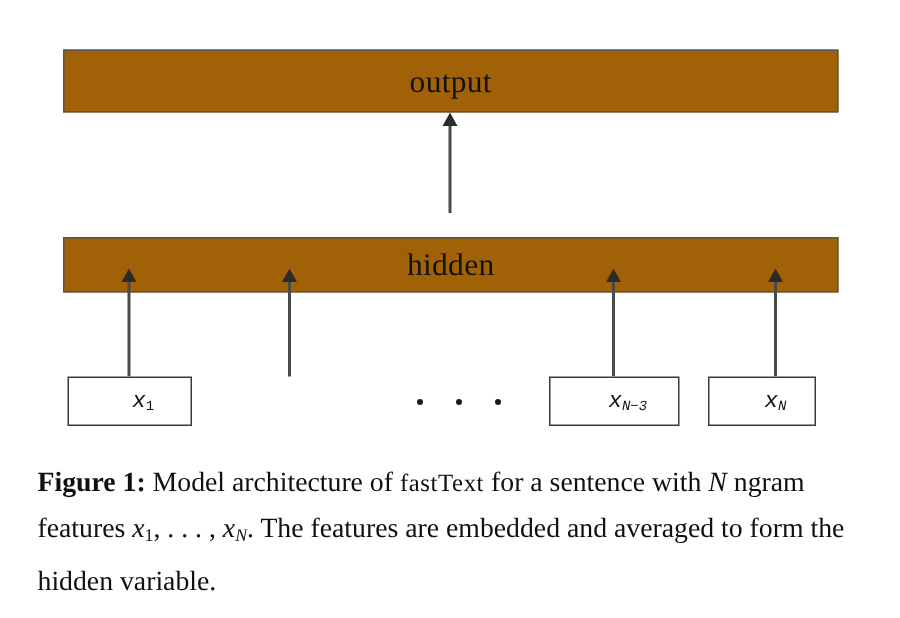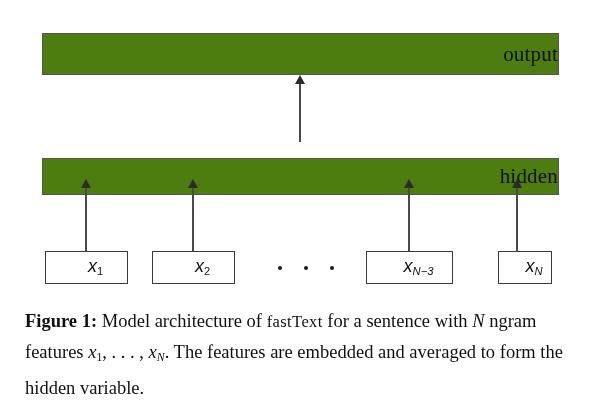--- a/index.html
+++ b/index.html
@@ -22,24 +22,24 @@
     left: 0; top: 0;
     width: 600px;
     height: 300px;
   }
 
   
   .layer-box {
     position: absolute;
     box-sizing: border-box;
     border: 1.5px solid #555555;
-    background: #4d7c0f;
+    background: #a16207;
     display: flex;
     align-items: center;
-    justify-content: flex-end;
+    justify-content: center;
   }
   .layer-label {
     font-family: "Liberation Serif", "DejaVu Serif", serif;
     font-size: 21px;
     line-height: 1;
     color: #111111;
     letter-spacing: 0.2px;
   }
 
   #output-box {
@@ -62,23 +62,23 @@
     box-sizing: border-box;
     border: 1.2px solid #3a3a3a;
     background: #ffffff;
     display: flex;
     align-items: center;
     justify-content: center;
     height: 33px;
     top: 251px;
   }
   .feature-label {
-    font-family: Liberation Sans, sans-serif;
+    font-family: Liberation Mono, monospace;
     font-style: italic;
-    font-size: 18px;
+    font-size: 15px;
     line-height: 1;
     white-space: nowrap;
     color: #111111;
     margin-left: 18px;
   }
   .feature-label sub {
     font-style: normal;
     font-size: 0.62em;
     vertical-align: -0.28em;
     letter-spacing: 0;
@@ -167,33 +167,30 @@
 
   <div class="arrow" style="left:85px; top:187px; height:64px;"></div>
   <div class="arrow" style="left:192px; top:187px; height:64px;"></div>
   <div class="arrow" style="left:408px; top:187px; height:64px;"></div>
   <div class="arrow" style="left:516px; top:187px; height:64px;"></div>
 
   <div class="feature-box" style="left:45px; width:83px;">
     <span class="feature-label"><span>x</span><sub>1</sub></span>
   </div>
 
-  <div class="feature-box" style="left:152px; width:83px;">
-    <span class="feature-label"><span>x</span><sub>2</sub></span>
-  </div>
 
   <div id="ellipsis">
     <span class="dot"></span>
     <span class="dot"></span>
     <span class="dot"></span>
   </div>
 
   <div class="feature-box" style="left:366px; width:87px;">
     <span class="feature-label"><span>x</span><sub class="ital">N−3</sub></span>
   </div>
 
-  <div class="feature-box" style="left:498px; width:54px;">
+  <div class="feature-box" style="left:472px; width:72px;">
     <span class="feature-label"><span>x</span><sub class="ital">N</sub></span>
   </div>
 
 </div>
 
 <div id="caption"><span class="cap-figlabel">Figure 1:</span><span> Model architecture of </span><span class="mono">fastText</span><span> for a sentence with </span><span class="math">N</span><span> ngram features </span><span class="math"><span>x</span><sub>1</sub></span><span>, . . . , </span><span class="math"><span>x</span><sub class="ital">N</sub></span><span>. The features are embedded and averaged to form the hidden variable.</span></div>
 
 </body></html>

